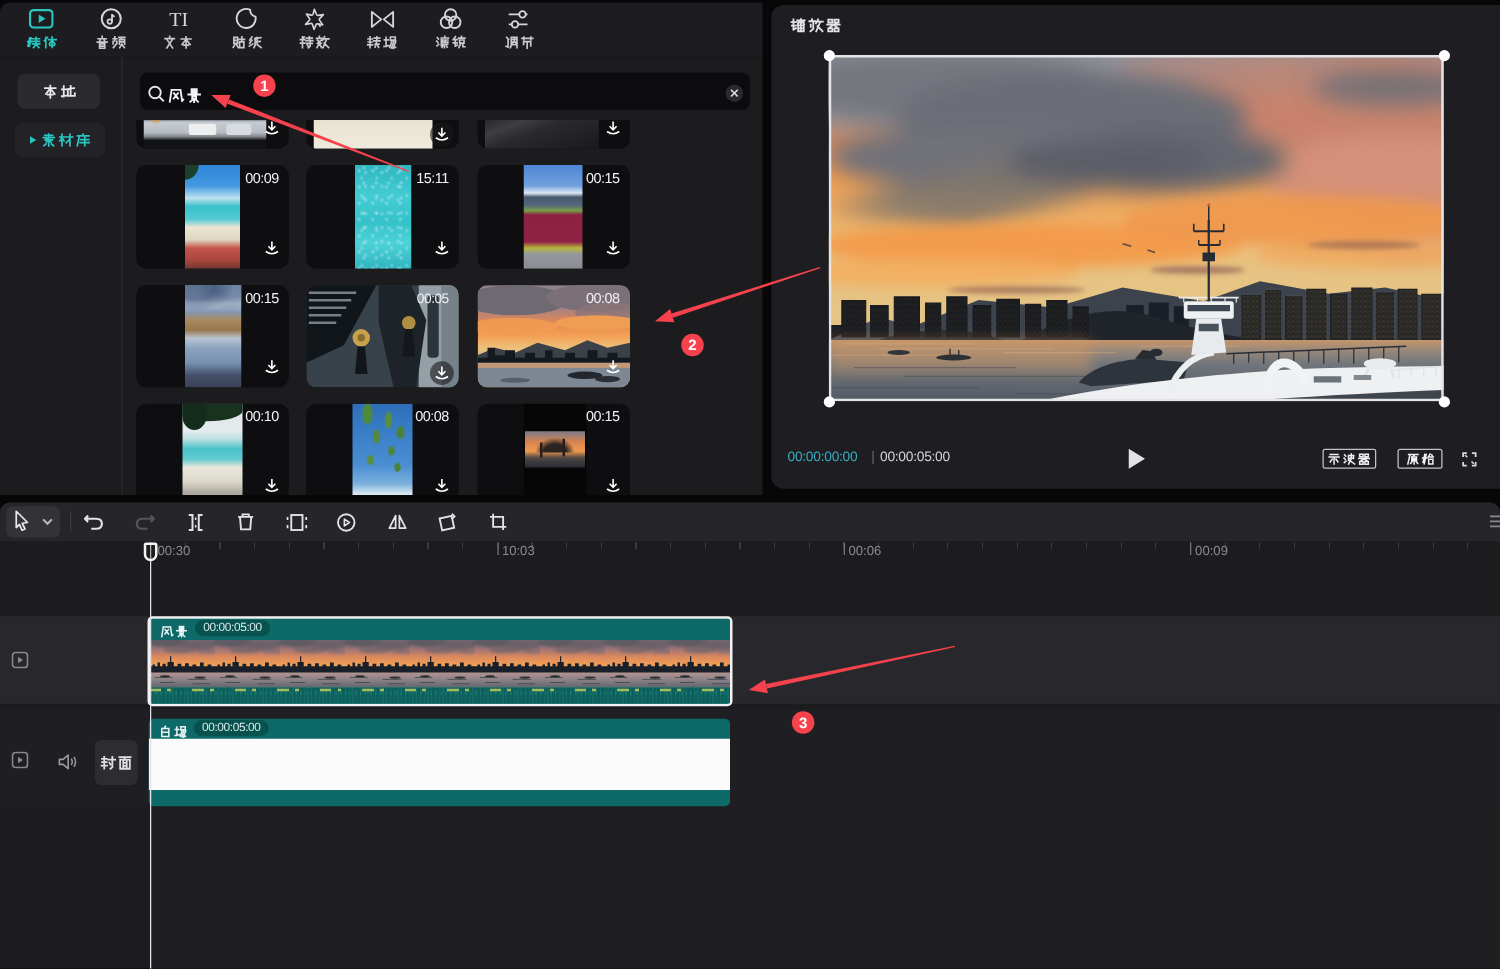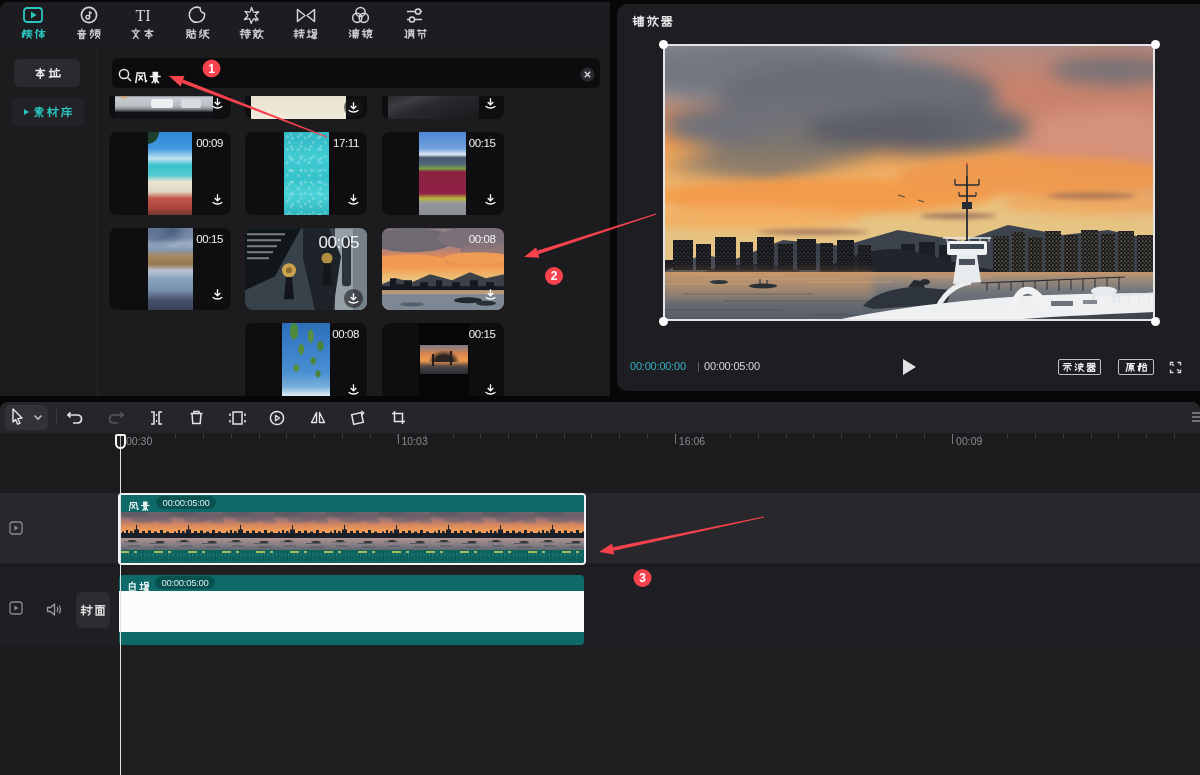--- a/index.html
+++ b/index.html
@@ -287,21 +287,21 @@
       <div style="position:absolute;right:8px;top:5px;color:#f2f2f4;font-size:11.5px;letter-spacing:-.4px">00:09</div>
     </div>
 <div class="abs" style="left:147.0px;top:36.0px;width:122px;height:82.5px;background:#0e0e11;border-radius:8px;overflow:hidden">
       <div style="position:absolute;left:38.5px;top:0;width:45px;height:100%;background:linear-gradient(180deg,#2fb7c2 0%,#43ccd4 30%,#35c2ca 55%,#4cd2d8 75%,#2fb5c0 100%)">
         <div style="position:absolute;inset:0;background:radial-gradient(circle at 30% 35%,rgba(255,255,255,.28) 0.8px,transparent 2px),radial-gradient(circle at 65% 55%,rgba(255,255,255,.25) 0.8px,transparent 2px),radial-gradient(circle at 45% 75%,rgba(255,255,255,.22) 0.8px,transparent 2px),radial-gradient(circle at 70% 20%,rgba(255,255,255,.25) 0.8px,transparent 2px);background-size:11px 13px,13px 11px,12px 14px,10px 12px"></div>
       </div>
       <div style="position:absolute;right:7px;bottom:5px"><svg width="13" height="13" viewBox="0 0 13 13">
           <path d="M6.5 1.2V7.6M3.7 5L6.5 7.8L9.3 5" fill="none" stroke="#fff" stroke-width="1.3"></path>
           <path d="M1.6 9.2Q6.5 12.8 11.4 9.2" fill="none" stroke="#fff" stroke-width="1.3"></path>
         </svg></div>
-      <div style="position:absolute;right:8px;top:5px;color:#f2f2f4;font-size:11.5px;letter-spacing:-.4px">17:11</div>
+      <div style="position:absolute;right:8px;top:5px;color:#f2f2f4;font-size:11.5px;letter-spacing:-.4px">15:11</div>
     </div>
 <div class="abs" style="left:283.5px;top:36.0px;width:122px;height:82.5px;background:#0e0e11;border-radius:8px;overflow:hidden">
       <div style="position:absolute;left:37.5px;top:0;width:47px;height:100%;background:linear-gradient(180deg,#4f86d4 0%,#71a0dc 20%,#dfe9f5 27%,#47586c 31%,#55687a 39%,#77a246 44%,#8c2242 48%,#8e2144 74%,#b8b63e 80%,#94989e 86%,#8a8d94 100%)"></div>
       <div style="position:absolute;right:7px;bottom:5px"><svg width="13" height="13" viewBox="0 0 13 13">
           <path d="M6.5 1.2V7.6M3.7 5L6.5 7.8L9.3 5" fill="none" stroke="#fff" stroke-width="1.3"></path>
           <path d="M1.6 9.2Q6.5 12.8 11.4 9.2" fill="none" stroke="#fff" stroke-width="1.3"></path>
         </svg></div>
       <div style="position:absolute;right:8px;top:5px;color:#f2f2f4;font-size:11.5px;letter-spacing:-.4px">00:15</div>
     </div>
 <div class="abs" style="left:11.0px;top:131.5px;width:122px;height:82.5px;background:#0e0e11;border-radius:8px;overflow:hidden">
@@ -328,21 +328,21 @@
         <circle cx="82" cy="30" r="5.5" fill="#b08e44"></circle>
         <path d="M79 35L77 57L87 57L85 35Z" fill="#14181c"></path>
         <rect x="97" y="8" width="9" height="50" rx="3" fill="#2b343a"></rect>
       </svg>
       <div style="position:absolute;right:4px;bottom:2px;width:19px;height:19px;background:rgba(25,25,28,.6);border-radius:50%;display:flex;align-items:center;justify-content:center">
         <svg width="13" height="13" viewBox="0 0 13 13">
           <path d="M6.5 1.2V7.6M3.7 5L6.5 7.8L9.3 5" fill="none" stroke="#fff" stroke-width="1.3"></path>
           <path d="M1.6 9.2Q6.5 12.8 11.4 9.2" fill="none" stroke="#fff" stroke-width="1.3"></path>
         </svg>
       </div>
-      <div style="position:absolute;right:8px;top:5px;color:#f2f2f4;font-size:17px;letter-spacing:-.4px">00:05</div>
+      <div style="position:absolute;right:8px;top:5px;color:#f2f2f4;font-size:11px;letter-spacing:-.4px">00:05</div>
     </div>
 <div class="abs" style="left:283.5px;top:131.5px;width:122px;height:82.5px;background:#0e0e11;border-radius:8px;overflow:hidden">
       <svg width="122" height="82.5" viewBox="0 0 122 82" style="position:absolute;left:0;top:0">
         <defs>
           <linearGradient id="ss3" x1="0" y1="0" x2="0" y2="1">
             <stop offset="0" stop-color="#8d8288"></stop>
             <stop offset=".22" stop-color="#a48186"></stop>
             <stop offset=".38" stop-color="#e98a4e"></stop>
             <stop offset=".5" stop-color="#f2a257"></stop>
             <stop offset=".62" stop-color="#ecc27e"></stop>
@@ -361,20 +361,31 @@
         <rect y="62" width="122" height="4" fill="#c09a78"></rect>
         <ellipse cx="86" cy="72" rx="14" ry="3" fill="#22262e"></ellipse>
         <ellipse cx="104" cy="75" rx="10" ry="2.5" fill="#2a2e36"></ellipse>
         <ellipse cx="30" cy="76" rx="12" ry="2" fill="#555e6a"></ellipse>
       </svg>
       <div style="position:absolute;right:7px;bottom:5px"><svg width="13" height="13" viewBox="0 0 13 13">
           <path d="M6.5 1.2V7.6M3.7 5L6.5 7.8L9.3 5" fill="none" stroke="#fff" stroke-width="1.3"></path>
           <path d="M1.6 9.2Q6.5 12.8 11.4 9.2" fill="none" stroke="#fff" stroke-width="1.3"></path>
         </svg></div>
       <div style="position:absolute;right:8px;top:5px;color:#f2f2f4;font-size:11.5px;letter-spacing:-.4px">00:08</div>
+    </div>
+<div class="abs" style="left:11.0px;top:226.5px;width:122px;height:82.5px;background:#0e0e11;border-radius:8px;overflow:hidden">
+      <div style="position:absolute;left:37.0px;top:0;width:48px;height:100%;background:linear-gradient(180deg,#dde4e8 0%,#e6ebee 26%,#bfe2e2 34%,#4ac2c8 44%,#62ccd0 54%,#e9e6da 62%,#dcd8cc 76%,#b2ada2 86%,#8a877e 100%)">
+        <div style="position:absolute;left:0;top:0;width:100%;height:17%;background:#17321f;border-radius:0 0 60% 35%"></div>
+        <div style="position:absolute;left:0;top:0;width:40%;height:26%;background:#142c1c;border-radius:0 0 50% 50%"></div>
+      </div>
+      <div style="position:absolute;right:7px;bottom:5px"><svg width="13" height="13" viewBox="0 0 13 13">
+          <path d="M6.5 1.2V7.6M3.7 5L6.5 7.8L9.3 5" fill="none" stroke="#fff" stroke-width="1.3"></path>
+          <path d="M1.6 9.2Q6.5 12.8 11.4 9.2" fill="none" stroke="#fff" stroke-width="1.3"></path>
+        </svg></div>
+      <div style="position:absolute;right:8px;top:5px;color:#f2f2f4;font-size:11.5px;letter-spacing:-.4px">00:10</div>
     </div>
 <div class="abs" style="left:147.0px;top:226.5px;width:122px;height:82.5px;background:#0e0e11;border-radius:8px;overflow:hidden">
       <div style="position:absolute;left:37.0px;top:0;width:48px;height:100%;background:linear-gradient(180deg,#2e6eb8 0%,#3b7fc9 30%,#4a8ed2 60%,#7ab0dc 78%,#d8e8f0 88%,#eef4f6 100%)">
         <div style="position:absolute;inset:0;background:radial-gradient(ellipse at 25% 10%,#4e8a3c 7%,transparent 9%),radial-gradient(ellipse at 60% 16%,#578e40 6%,transparent 8%),radial-gradient(ellipse at 80% 28%,#4a823a 5%,transparent 7%),radial-gradient(ellipse at 40% 32%,#538a40 6%,transparent 8%),radial-gradient(ellipse at 65% 46%,#4e8639 5%,transparent 7%),radial-gradient(ellipse at 30% 55%,#578e40 5%,transparent 7%),radial-gradient(ellipse at 75% 62%,#4a823a 4%,transparent 6%)"></div>
       </div>
       <div style="position:absolute;right:7px;bottom:5px"><svg width="13" height="13" viewBox="0 0 13 13">
           <path d="M6.5 1.2V7.6M3.7 5L6.5 7.8L9.3 5" fill="none" stroke="#fff" stroke-width="1.3"></path>
           <path d="M1.6 9.2Q6.5 12.8 11.4 9.2" fill="none" stroke="#fff" stroke-width="1.3"></path>
         </svg></div>
       <div style="position:absolute;right:8px;top:5px;color:#f2f2f4;font-size:11.5px;letter-spacing:-.4px">00:08</div>
@@ -649,21 +660,21 @@
       <path d="M1 3.5H11.5V14M3.5 1V11.5H14" fill="none" stroke="#e3e3e5" stroke-width="1.5"></path>
     </svg>
   </div>
 <svg class="abs" style="left:1191px;top:410px" width="9" height="14" viewBox="0 0 9 14">
     <path d="M1 3h8M1 7h8M1 11h8" stroke="#8a8a90" stroke-width="1.4"></path>
   </svg>
 <div class="abs" style="left:120px;top:434px;right:0;height:5px;background:repeating-linear-gradient(to right,#3c3c40 0 1px,transparent 1px 27.73px)"></div>
 <div class="abs" style="left:397.5px;top:434px;width:1px;height:10px;background:#77777c"></div>
 <div class="abs" style="left:401.5px;top:435px;font-size:10.5px;color:#8a8a8e">10:03</div>
 <div class="abs" style="left:674.8px;top:434px;width:1px;height:10px;background:#77777c"></div>
-<div class="abs" style="left:678.8px;top:435px;font-size:10.5px;color:#8a8a8e">16:06</div>
+<div class="abs" style="left:678.8px;top:435px;font-size:10.5px;color:#8a8a8e">00:06</div>
 <div class="abs" style="left:952.1px;top:434px;width:1px;height:10px;background:#77777c"></div>
 <div class="abs" style="left:956.1px;top:435px;font-size:10.5px;color:#8a8a8e">00:09</div>
 <div class="abs" style="left:126px;top:435px;font-size:10.5px;color:#8a8a8e">00:30</div>
 <div class="abs" style="left:120px;top:646px;width:1080px;height:129px;background:#1f1f21"></div>
 <div class="abs" style="left:0;top:493px;width:1200px;height:70px;background:#28282c"></div>
 <div class="abs" style="left:0;top:567px;width:1200px;height:79px;background:#1f1f23"></div>
 <div class="abs" style="left:9px;top:521px"><svg width="14" height="14" viewBox="0 0 14 14">
       <rect x="1" y="1" width="12" height="12" rx="2.5" fill="none" stroke="#88888e" stroke-width="1.3"></rect>
       <path d="M5.4 4.4L9.4 7L5.4 9.6Z" fill="#88888e"></path>
     </svg></div>

